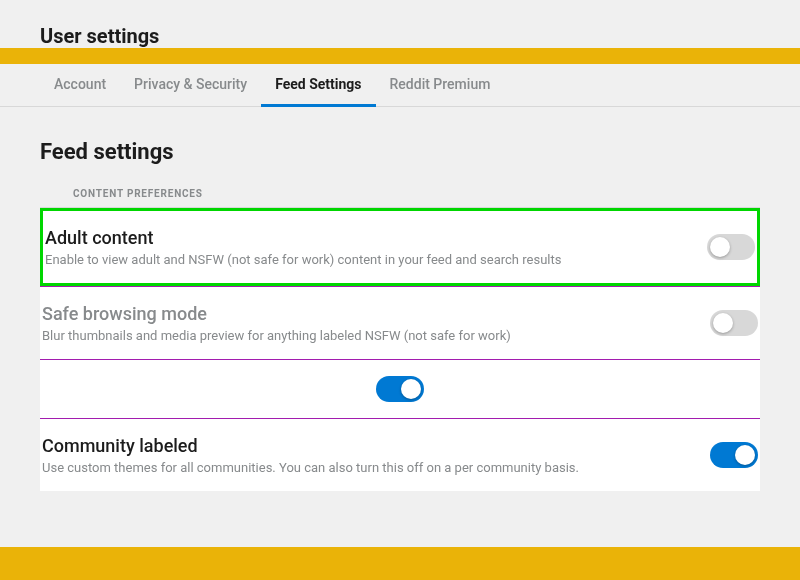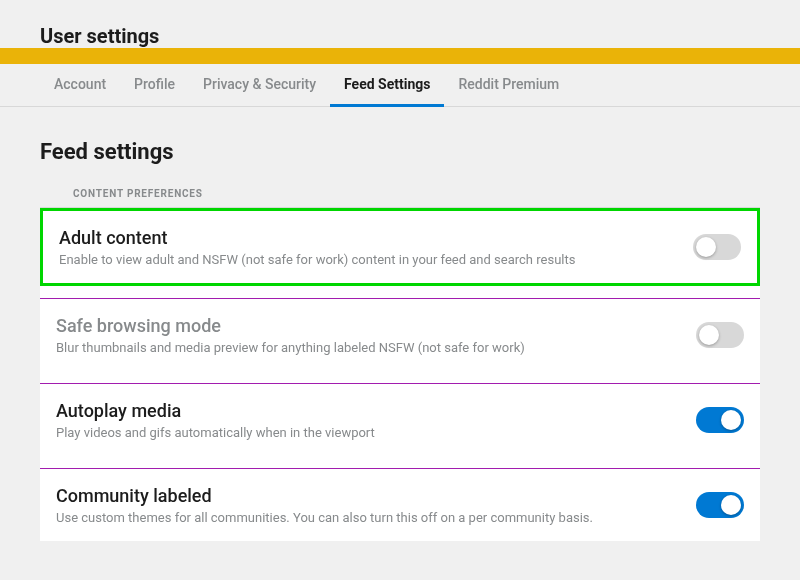--- a/index.html
+++ b/index.html
@@ -68,23 +68,23 @@
     }
     .divider {
       height: 1px;
       background: #d8d8d8;
       margin-bottom: 0;
     }
     .settings-item {
       display: flex;
       align-items: center;
       justify-content: center;
-      padding: 16px 16px;
-      background: #ffffff;
-      margin-bottom: 12px;
+      padding: 16px 2px;
+      background: #ffffff;
+      margin-bottom: 0;
     }
     .settings-item.highlighted {
       border: 3px solid #00d600;
       background: #ffffff;
     }
     .settings-item.normal {
       background: #ffffff;
       border-top: 1px solid #a21caf;
       gap: 36px;
     }
@@ -155,21 +155,20 @@
 <body>
 
 <div class="page-wrapper">
   <div class="page-title-area">
     <h1 class="page-title">User settings</h1>
   </div>
 
   <nav class="tabs-nav">
 
   <div class="tab-item">Account</div>
-      <div class="tab-item">Profile</div>
       <div class="tab-item">Privacy &amp; Security</div>
       <div class="tab-item active">Feed Settings</div>
       <div class="tab-item">Reddit Premium</div>
     </nav>
 
   <div class="content-area">
     <h2 class="section-title">Feed settings</h2>
     <div class="section-label">CONTENT PREFERENCES</div>
     <div class="divider"></div>
     <div class="settings-group">
@@ -190,24 +189,20 @@
             <div class="item-title muted">Safe browsing mode</div>
             <div class="item-desc">Blur thumbnails and media preview for anything labeled NSFW (not safe for work)</div>
           </div>
           <div class="toggle">
             <div class="toggle-track off">
               <div class="toggle-thumb"></div>
             </div>
           </div>
         </div>
         <div class="settings-item normal">
-          <div class="item-text">
-            <div class="item-title">Autoplay media</div>
-            <div class="item-desc">Play videos and gifs automatically when in the viewport</div>
-          </div>
           <div class="toggle">
             <div class="toggle-track on">
               <div class="toggle-thumb"></div>
             </div>
           </div>
         </div>
         <div class="settings-item normal">
           <div class="item-text">
             <div class="item-title">Community labeled</div>
             <div class="item-desc">Use custom themes for all communities. You can also turn this off on a per community basis.</div>

